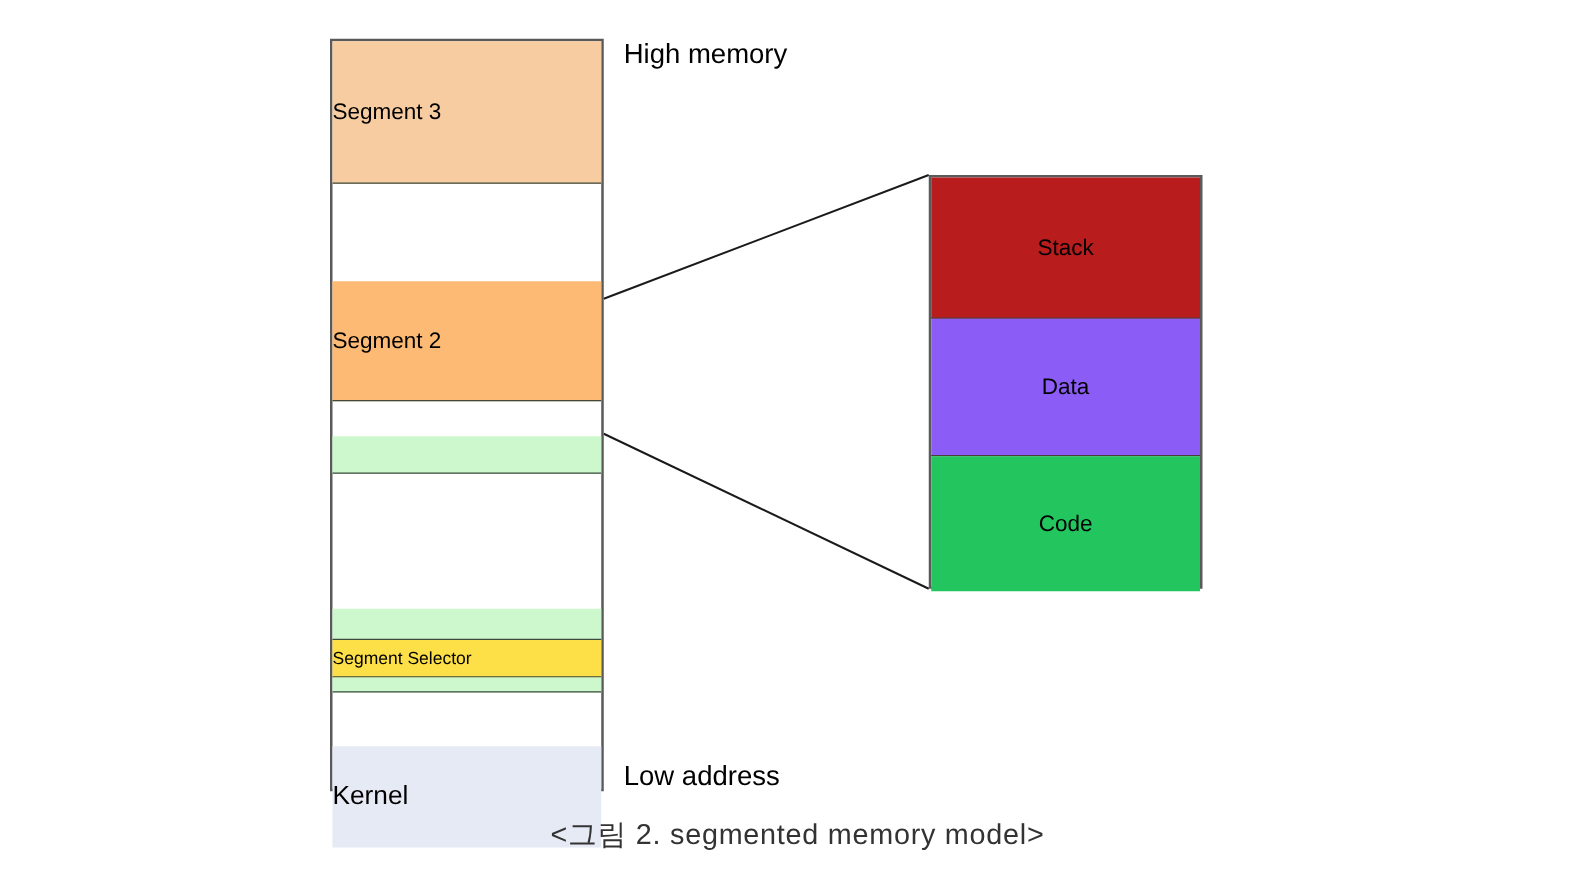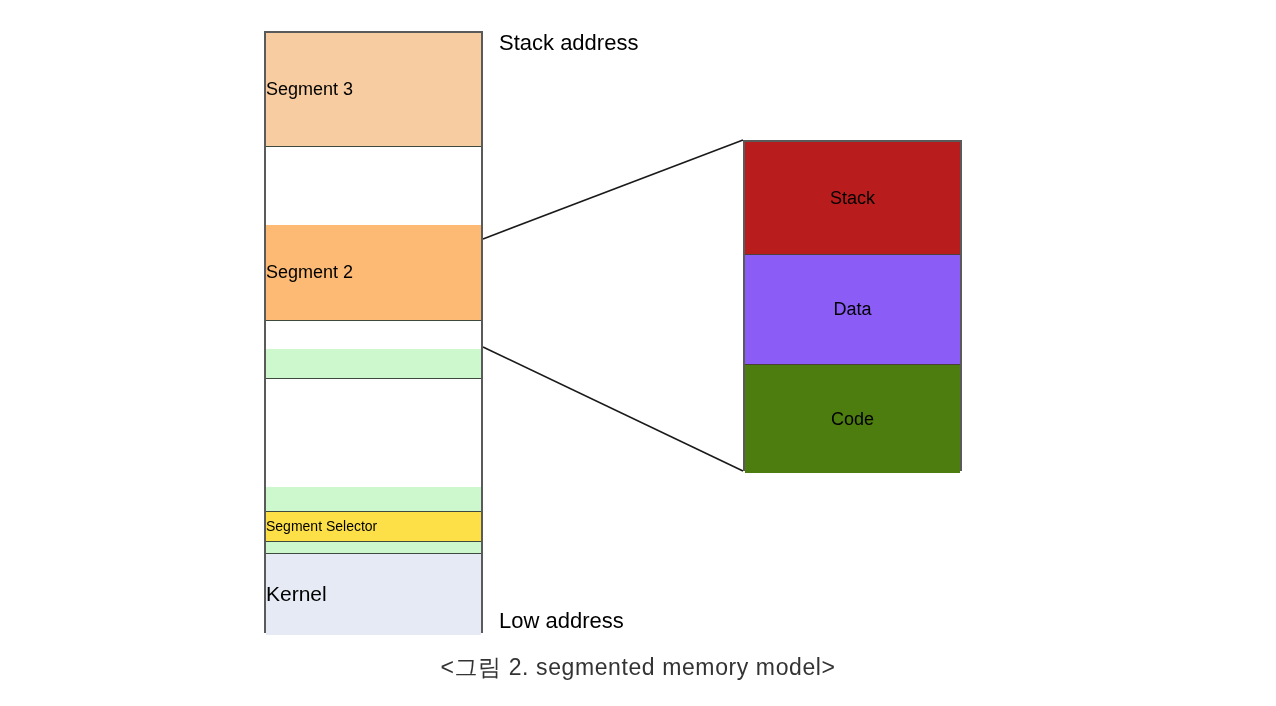--- a/index.html
+++ b/index.html
@@ -40,21 +40,21 @@
     left: 0;
     width: 100%;
     box-sizing: border-box;
     border-bottom: 1.6px solid #3d4a3d;
     display: flex;
     align-items: center;
     text-align: center;
     line-height: 1.15;
     white-space: pre-line;
   }
-  .mem-block.last { border-bottom: none; }
+  .mem-block.last { border-bottom: none; margin-top: 43px; }
 
   .mem-label {
     display: block;
     color: #000;
   }
 
   .size-lg   { font-size: 21px; }
   .size-md   { font-size: 18px; }
   .size-sm   { font-size: 14px; }
 
@@ -160,24 +160,24 @@
   <div class="segment-box">
 
     <div class="seg-block" style="top:0px; height:113px; background:#b91c1c;">
       <span>Stack</span>
     </div>
 
     <div class="seg-block" style="top:113px; height:110px; background:#8b5cf6;">
       <span>Data</span>
     </div>
 
-    <div class="seg-block last" style="top:223px; height:108px; background:#4d7c0f;">
+    <div class="seg-block last" style="top:223px; height:108px; background:#22c55e;">
       <span>Code</span>
     </div>
 
   </div>
 
-  <div class="addr-label" id="addr-high">Stack address</div>
+  <div class="addr-label" id="addr-high">High memory</div>
   <div class="addr-label" id="addr-low">Low address</div>
 
   <div class="caption">&lt;그림 2. segmented memory model&gt;</div>
 
 </div>
 
 </body></html>

